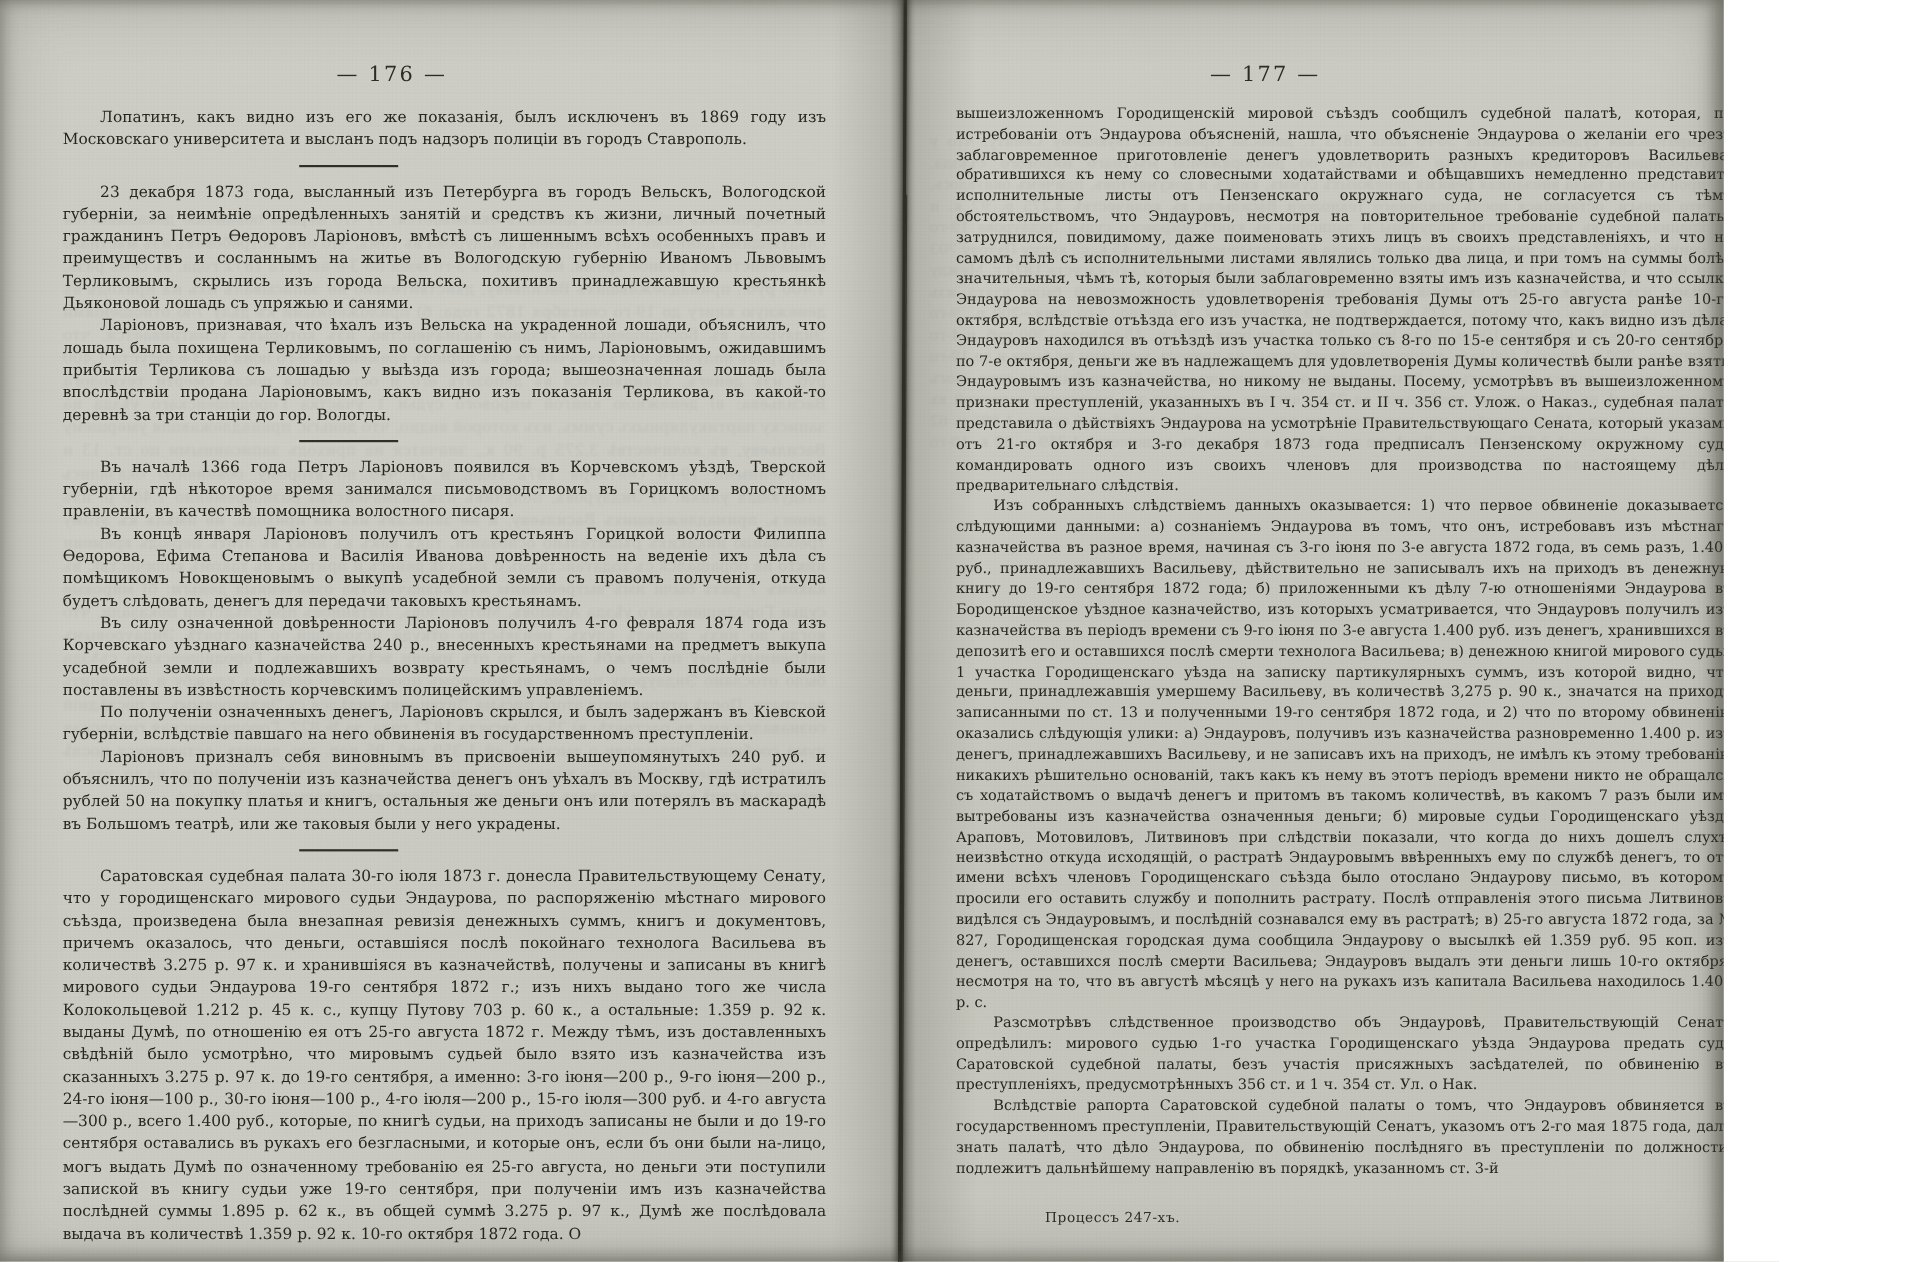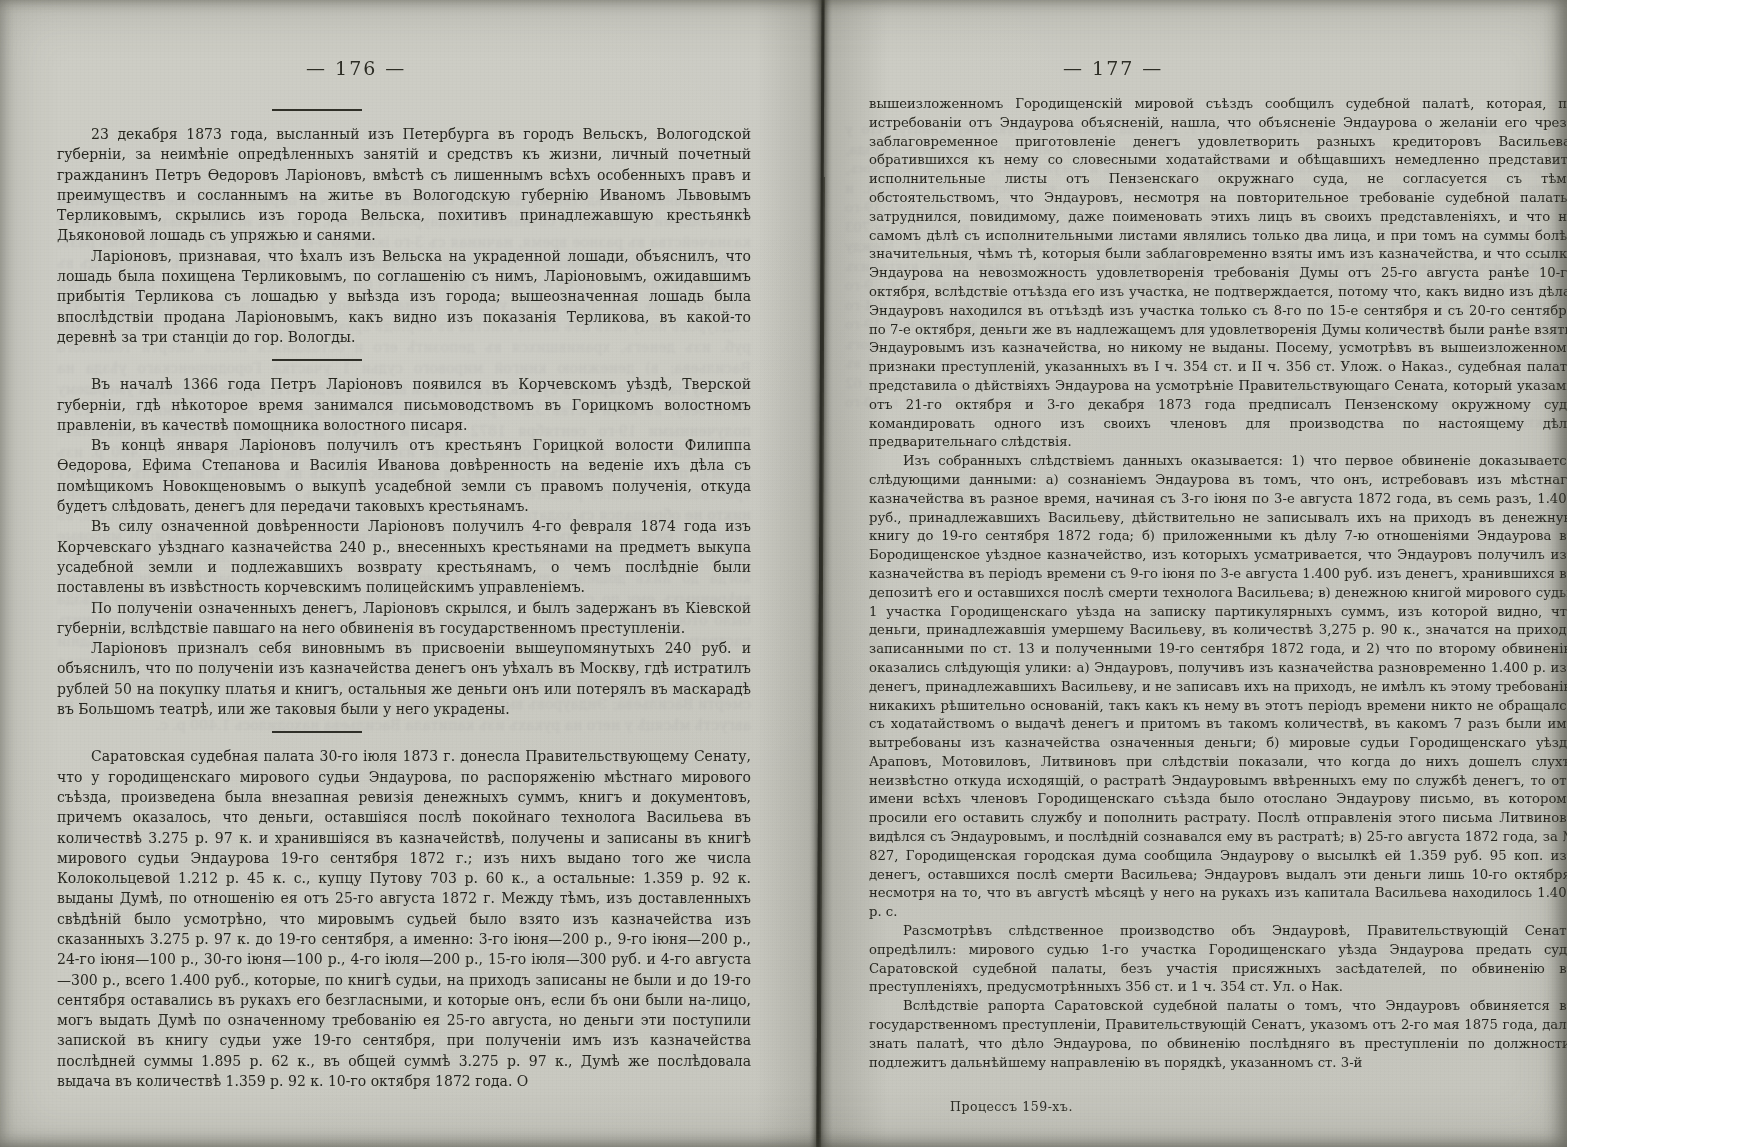--- a/index.html
+++ b/index.html
@@ -37,21 +37,21 @@
     background:#2e2e27;
     box-shadow: 0 0 5px 1px rgba(44,44,36,.75), 2px 180px 0 -1px #3a3a31, -1px 540px 0 -1px #3a3a31;
     transform: rotate(.25deg);
   }
   .page-number {
     position:absolute; top:57px; z-index:5;
     font-size:19px; letter-spacing:2px; color:#2c2c24;
     white-space:nowrap;
   }
   .pn-left  { left:306px; }
-  .pn-right { left:1063px; }
+  .pn-right { left:1100px; }
   .page-body {
     position:absolute; z-index:5;
     text-align: justify;
     text-align-last: left;
   }
   .body-left  { left:57px;  top:97px; width:694px;  font-size:14px;   line-height:20.3px; }
   .body-right { left:869px; top:95px; width:706px;  font-size:13.2px; line-height:18.8px; }
   .para { text-indent:34px; margin:0; }
   .para.noindent { text-indent:0; }
   .divider {
@@ -86,38 +86,39 @@
 <div class="scan">
 
   <div class="ghost ghost-left">Изъ собранныхъ слѣдствіемъ данныхъ оказывается: 1) что первое обвиненіе доказывается слѣдующими данными: а) сознаніемъ Эндаурова въ томъ, что онъ, истребовавъ изъ мѣстнаго казначейства въ разное время, начиная съ 3-го іюня по 3-е августа 1872 года, въ семь разъ, 1.400 руб., принадлежавшихъ Васильеву, дѣйствительно не записывалъ ихъ на приходъ въ денежную книгу до 19-го сентября 1872 года; б) приложенными къ дѣлу 7-ю отношеніями Эндаурова въ Бородищенское уѣздное казначейство, изъ которыхъ усматривается, что Эндауровъ получилъ изъ казначейства въ періодъ времени съ 9-го іюня по 3-е августа 1.400 руб. изъ денегъ, хранившихся въ депозитѣ его и оставшихся послѣ смерти технолога Васильева; в) денежною книгой мирового судьи 1 участка Городищенскаго уѣзда на записку партикулярныхъ суммъ, изъ которой видно, что деньги, принадлежавшія умершему Васильеву, въ количествѣ 3,275 р. 90 к., значатся на приходъ записанными по ст. 13 и полученными 19-го сентября 1872 года, и 2) что по второму обвиненію оказались слѣдующія улики: а) Эндауровъ, получивъ изъ казначейства разновременно 1.400 р. изъ денегъ, принадлежавшихъ Васильеву, и не записавъ ихъ на приходъ, не имѣлъ къ этому требованію никакихъ рѣшительно основаній, такъ какъ къ нему въ этотъ періодъ времени никто не обращался съ ходатайствомъ о выдачѣ денегъ и притомъ въ такомъ количествѣ, въ какомъ 7 разъ были имъ вытребованы изъ казначейства означенныя деньги; б) мировые судьи Городищенскаго уѣзда Араповъ, Мотовиловъ, Литвиновъ при слѣдствіи показали, что когда до нихъ дошелъ слухъ, неизвѣстно откуда исходящій, о растратѣ Эндауровымъ ввѣренныхъ ему по службѣ денегъ, то отъ имени всѣхъ членовъ Городищенскаго съѣзда было отослано Эндаурову письмо, въ которомъ просили его оставить службу и пополнить растрату. Послѣ отправленія этого письма Литвиновъ видѣлся съ Эндауровымъ, и послѣдній сознавался ему въ растратѣ; в) 25-го августа 1872 года, за № 827, Городищенская городская дума сообщила Эндаурову о высылкѣ ей 1.359 руб. 95 коп. изъ денегъ, оставшихся послѣ смерти Васильева; Эндауровъ выдалъ эти деньги лишь 10-го октября, несмотря на то, что въ августѣ мѣсяцѣ у него на рукахъ изъ капитала Васильева находилось 1.400 р. с.</div>
   <div class="ghost ghost-right">Саратовская судебная палата 30-го іюля 1873 г. донесла Правительствующему Сенату, что у городищенскаго мирового судьи Эндаурова, по распоряженію мѣстнаго мирового съѣзда, произведена была внезапная ревизія денежныхъ суммъ, книгъ и документовъ, причемъ оказалось, что деньги, оставшіяся послѣ покойнаго технолога Васильева въ количествѣ 3.275 р. 97 к. и хранившіяся въ казначействѣ, получены и записаны въ книгѣ мирового судьи Эндаурова 19-го сентября 1872 г.; изъ нихъ выдано того же числа Колокольцевой 1.212 р. 45 к. с., купцу Путову 703 р. 60 к., а остальные: 1.359 р. 92 к. выданы Думѣ, по отношенію ея отъ 25-го августа 1872 г. Между тѣмъ, изъ доставленныхъ свѣдѣній было усмотрѣно, что мировымъ судьей было взято изъ казначейства изъ сказанныхъ 3.275 р. 97 к. до 19-го сентября, а именно: 3-го іюня—200 р., 9-го іюня—200 р., 24-го іюня—100 р., 30-го іюня—100 р., 4-го іюля—200 р., 15-го іюля—300 руб. и 4-го августа—300 р., всего 1.400 руб., которые, по книгѣ судьи, на приходъ записаны не были и до 19-го сентября оставались въ рукахъ его безгласными, и которые онъ, если бъ они были на-лицо, могъ выдать Думѣ по означенному требованію ея 25-го августа, но деньги эти поступили запиской въ книгу судьи уже 19-го сентября, при полученіи имъ изъ казначейства послѣдней суммы 1.895 р. 62 к., въ общей суммѣ 3.275 р. 97 к., Думѣ же послѣдовала выдача въ количествѣ 1.359 р. 92 к. 10-го октября 1872 года. О</div>
 
   <div class="gutter-band"></div>
   <div class="gutter-line"></div>
 
   <div class="page-number pn-left">— 176 —</div>
   <div class="page-body body-left">
+      <div class="para">Лопатинъ, какъ видно изъ его же показанія, былъ исключенъ въ 1869 году изъ Московскаго университета и высланъ подъ надзоръ полиціи въ городъ Ставрополь.</div>
       <div class="divider"></div>
       <div class="para">23 декабря 1873 года, высланный изъ Петербурга въ городъ Вельскъ, Вологодской губерніи, за неимѣніе опредѣленныхъ занятій и средствъ къ жизни, личный почетный гражданинъ Петръ Ѳедоровъ Ларіоновъ, вмѣстѣ съ лишеннымъ всѣхъ особенныхъ правъ и преимуществъ и сосланнымъ на житье въ Вологодскую губернію Иваномъ Львовымъ Терликовымъ, скрылись изъ города Вельска, похитивъ принадлежавшую крестьянкѣ Дьяконовой лошадь съ упряжью и санями.</div>
       <div class="para">Ларіоновъ, признавая, что ѣхалъ изъ Вельска на украденной лошади, объяснилъ, что лошадь была похищена Терликовымъ, по соглашенію съ нимъ, Ларіоновымъ, ожидавшимъ прибытія Терликова съ лошадью у выѣзда изъ города; вышеозначенная лошадь была впослѣдствіи продана Ларіоновымъ, какъ видно изъ показанія Терликова, въ какой-то деревнѣ за три станціи до гор. Вологды.</div>
       <div class="divider"></div>
       <div class="para">Въ началѣ 1366 года Петръ Ларіоновъ появился въ Корчевскомъ уѣздѣ, Тверской губерніи, гдѣ нѣкоторое время занимался письмоводствомъ въ Горицкомъ волостномъ правленіи, въ качествѣ помощника волостного писаря.</div>
       <div class="para">Въ концѣ января Ларіоновъ получилъ отъ крестьянъ Горицкой волости Филиппа Ѳедорова, Ефима Степанова и Василія Иванова довѣренность на веденіе ихъ дѣла съ помѣщикомъ Новокщеновымъ о выкупѣ усадебной земли съ правомъ полученія, откуда будетъ слѣдовать, денегъ для передачи таковыхъ крестьянамъ.</div>
       <div class="para">Въ силу означенной довѣренности Ларіоновъ получилъ 4-го февраля 1874 года изъ Корчевскаго уѣзднаго казначейства 240 р., внесенныхъ крестьянами на предметъ выкупа усадебной земли и подлежавшихъ возврату крестьянамъ, о чемъ послѣдніе были поставлены въ извѣстность корчевскимъ полицейскимъ управленіемъ.</div>
       <div class="para">По полученіи означенныхъ денегъ, Ларіоновъ скрылся, и былъ задержанъ въ Кіевской губерніи, вслѣдствіе павшаго на него обвиненія въ государственномъ преступленіи.</div>
       <div class="para">Ларіоновъ призналъ себя виновнымъ въ присвоеніи вышеупомянутыхъ 240 руб. и объяснилъ, что по полученіи изъ казначейства денегъ онъ уѣхалъ въ Москву, гдѣ истратилъ рублей 50 на покупку платья и книгъ, остальныя же деньги онъ или потерялъ въ маскарадѣ въ Большомъ театрѣ, или же таковыя были у него украдены.</div>
       <div class="divider"></div>
       <div class="para">Саратовская судебная палата 30-го іюля 1873 г. донесла Правительствующему Сенату, что у городищенскаго мирового судьи Эндаурова, по распоряженію мѣстнаго мирового съѣзда, произведена была внезапная ревизія денежныхъ суммъ, книгъ и документовъ, причемъ оказалось, что деньги, оставшіяся послѣ покойнаго технолога Васильева въ количествѣ 3.275 р. 97 к. и хранившіяся въ казначействѣ, получены и записаны въ книгѣ мирового судьи Эндаурова 19-го сентября 1872 г.; изъ нихъ выдано того же числа Колокольцевой 1.212 р. 45 к. с., купцу Путову 703 р. 60 к., а остальные: 1.359 р. 92 к. выданы Думѣ, по отношенію ея отъ 25-го августа 1872 г. Между тѣмъ, изъ доставленныхъ свѣдѣній было усмотрѣно, что мировымъ судьей было взято изъ казначейства изъ сказанныхъ 3.275 р. 97 к. до 19-го сентября, а именно: 3-го іюня—200 р., 9-го іюня—200 р., 24-го іюня—100 р., 30-го іюня—100 р., 4-го іюля—200 р., 15-го іюля—300 руб. и 4-го августа—300 р., всего 1.400 руб., которые, по книгѣ судьи, на приходъ записаны не были и до 19-го сентября оставались въ рукахъ его безгласными, и которые онъ, если бъ они были на-лицо, могъ выдать Думѣ по означенному требованію ея 25-го августа, но деньги эти поступили запиской въ книгу судьи уже 19-го сентября, при полученіи имъ изъ казначейства послѣдней суммы 1.895 р. 62 к., въ общей суммѣ 3.275 р. 97 к., Думѣ же послѣдовала выдача въ количествѣ 1.359 р. 92 к. 10-го октября 1872 года. О</div>
     </div>
 
   <div class="page-number pn-right">— 177 —</div>
   <div class="page-body body-right">
       <div class="para noindent">вышеизложенномъ Городищенскій мировой съѣздъ сообщилъ судебной палатѣ, которая, по истребованіи отъ Эндаурова объясненій, нашла, что объясненіе Эндаурова о желаніи его чрезъ заблаговременное приготовленіе денегъ удовлетворить разныхъ кредиторовъ Васильева, обратившихся къ нему со словесными ходатайствами и обѣщавшихъ немедленно представить исполнительные листы отъ Пензенскаго окружнаго суда, не согласуется съ тѣмъ обстоятельствомъ, что Эндауровъ, несмотря на повторительное требованіе судебной палаты, затруднился, повидимому, даже поименовать этихъ лицъ въ своихъ представленіяхъ, и что на самомъ дѣлѣ съ исполнительными листами являлись только два лица, и при томъ на суммы болѣе значительныя, чѣмъ тѣ, которыя были заблаговременно взяты имъ изъ казначейства, и что ссылка Эндаурова на невозможность удовлетворенія требованія Думы отъ 25-го августа ранѣе 10-го октября, вслѣдствіе отъѣзда его изъ участка, не подтверждается, потому что, какъ видно изъ дѣла, Эндауровъ находился въ отъѣздѣ изъ участка только съ 8-го по 15-е сентября и съ 20-го сентября по 7-е октября, деньги же въ надлежащемъ для удовлетворенія Думы количествѣ были ранѣе взяты Эндауровымъ изъ казначейства, но никому не выданы. Посему, усмотрѣвъ въ вышеизложенномъ признаки преступленій, указанныхъ въ I ч. 354 ст. и II ч. 356 ст. Улож. о Наказ., судебная палата представила о дѣйствіяхъ Эндаурова на усмотрѣніе Правительствующаго Сената, который указами отъ 21-го октября и 3-го декабря 1873 года предписалъ Пензенскому окружному суду командировать одного изъ своихъ членовъ для производства по настоящему дѣлу предварительнаго слѣдствія.</div>
       <div class="para">Изъ собранныхъ слѣдствіемъ данныхъ оказывается: 1) что первое обвиненіе доказывается слѣдующими данными: а) сознаніемъ Эндаурова въ томъ, что онъ, истребовавъ изъ мѣстнаго казначейства въ разное время, начиная съ 3-го іюня по 3-е августа 1872 года, въ семь разъ, 1.400 руб., принадлежавшихъ Васильеву, дѣйствительно не записывалъ ихъ на приходъ въ денежную книгу до 19-го сентября 1872 года; б) приложенными къ дѣлу 7-ю отношеніями Эндаурова въ Бородищенское уѣздное казначейство, изъ которыхъ усматривается, что Эндауровъ получилъ изъ казначейства въ періодъ времени съ 9-го іюня по 3-е августа 1.400 руб. изъ денегъ, хранившихся въ депозитѣ его и оставшихся послѣ смерти технолога Васильева; в) денежною книгой мирового судьи 1 участка Городищенскаго уѣзда на записку партикулярныхъ суммъ, изъ которой видно, что деньги, принадлежавшія умершему Васильеву, въ количествѣ 3,275 р. 90 к., значатся на приходъ записанными по ст. 13 и полученными 19-го сентября 1872 года, и 2) что по второму обвиненію оказались слѣдующія улики: а) Эндауровъ, получивъ изъ казначейства разновременно 1.400 р. изъ денегъ, принадлежавшихъ Васильеву, и не записавъ ихъ на приходъ, не имѣлъ къ этому требованію никакихъ рѣшительно основаній, такъ какъ къ нему въ этотъ періодъ времени никто не обращался съ ходатайствомъ о выдачѣ денегъ и притомъ въ такомъ количествѣ, въ какомъ 7 разъ были имъ вытребованы изъ казначейства означенныя деньги; б) мировые судьи Городищенскаго уѣзда Араповъ, Мотовиловъ, Литвиновъ при слѣдствіи показали, что когда до нихъ дошелъ слухъ, неизвѣстно откуда исходящій, о растратѣ Эндауровымъ ввѣренныхъ ему по службѣ денегъ, то отъ имени всѣхъ членовъ Городищенскаго съѣзда было отослано Эндаурову письмо, въ которомъ просили его оставить службу и пополнить растрату. Послѣ отправленія этого письма Литвиновъ видѣлся съ Эндауровымъ, и послѣдній сознавался ему въ растратѣ; в) 25-го августа 1872 года, за № 827, Городищенская городская дума сообщила Эндаурову о высылкѣ ей 1.359 руб. 95 коп. изъ денегъ, оставшихся послѣ смерти Васильева; Эндауровъ выдалъ эти деньги лишь 10-го октября, несмотря на то, что въ августѣ мѣсяцѣ у него на рукахъ изъ капитала Васильева находилось 1.400 р. с.</div>
       <div class="para">Разсмотрѣвъ слѣдственное производство объ Эндауровѣ, Правительствующій Сенатъ опредѣлилъ: мирового судью 1-го участка Городищенскаго уѣзда Эндаурова предать суду Саратовской судебной палаты, безъ участія присяжныхъ засѣдателей, по обвиненію въ преступленіяхъ, предусмотрѣнныхъ 356 ст. и 1 ч. 354 ст. Ул. о Нак.</div>
       <div class="para">Вслѣдствіе рапорта Саратовской судебной палаты о томъ, что Эндауровъ обвиняется въ государственномъ преступленіи, Правительствующій Сенатъ, указомъ отъ 2-го мая 1875 года, далъ знать палатѣ, что дѣло Эндаурова, по обвиненію послѣдняго въ преступленіи по должности, подлежитъ дальнѣйшему направленію въ порядкѣ, указанномъ ст. 3-й</div>
     </div>
-  <div class="footer-sig">Процессъ 159-хъ.</div>
+  <div class="footer-sig">Процессъ 247-хъ.</div>
 
   <div class="handwritten">89</div>
 
   <div class="vignette"></div>
 </div>
 
 </body></html>

